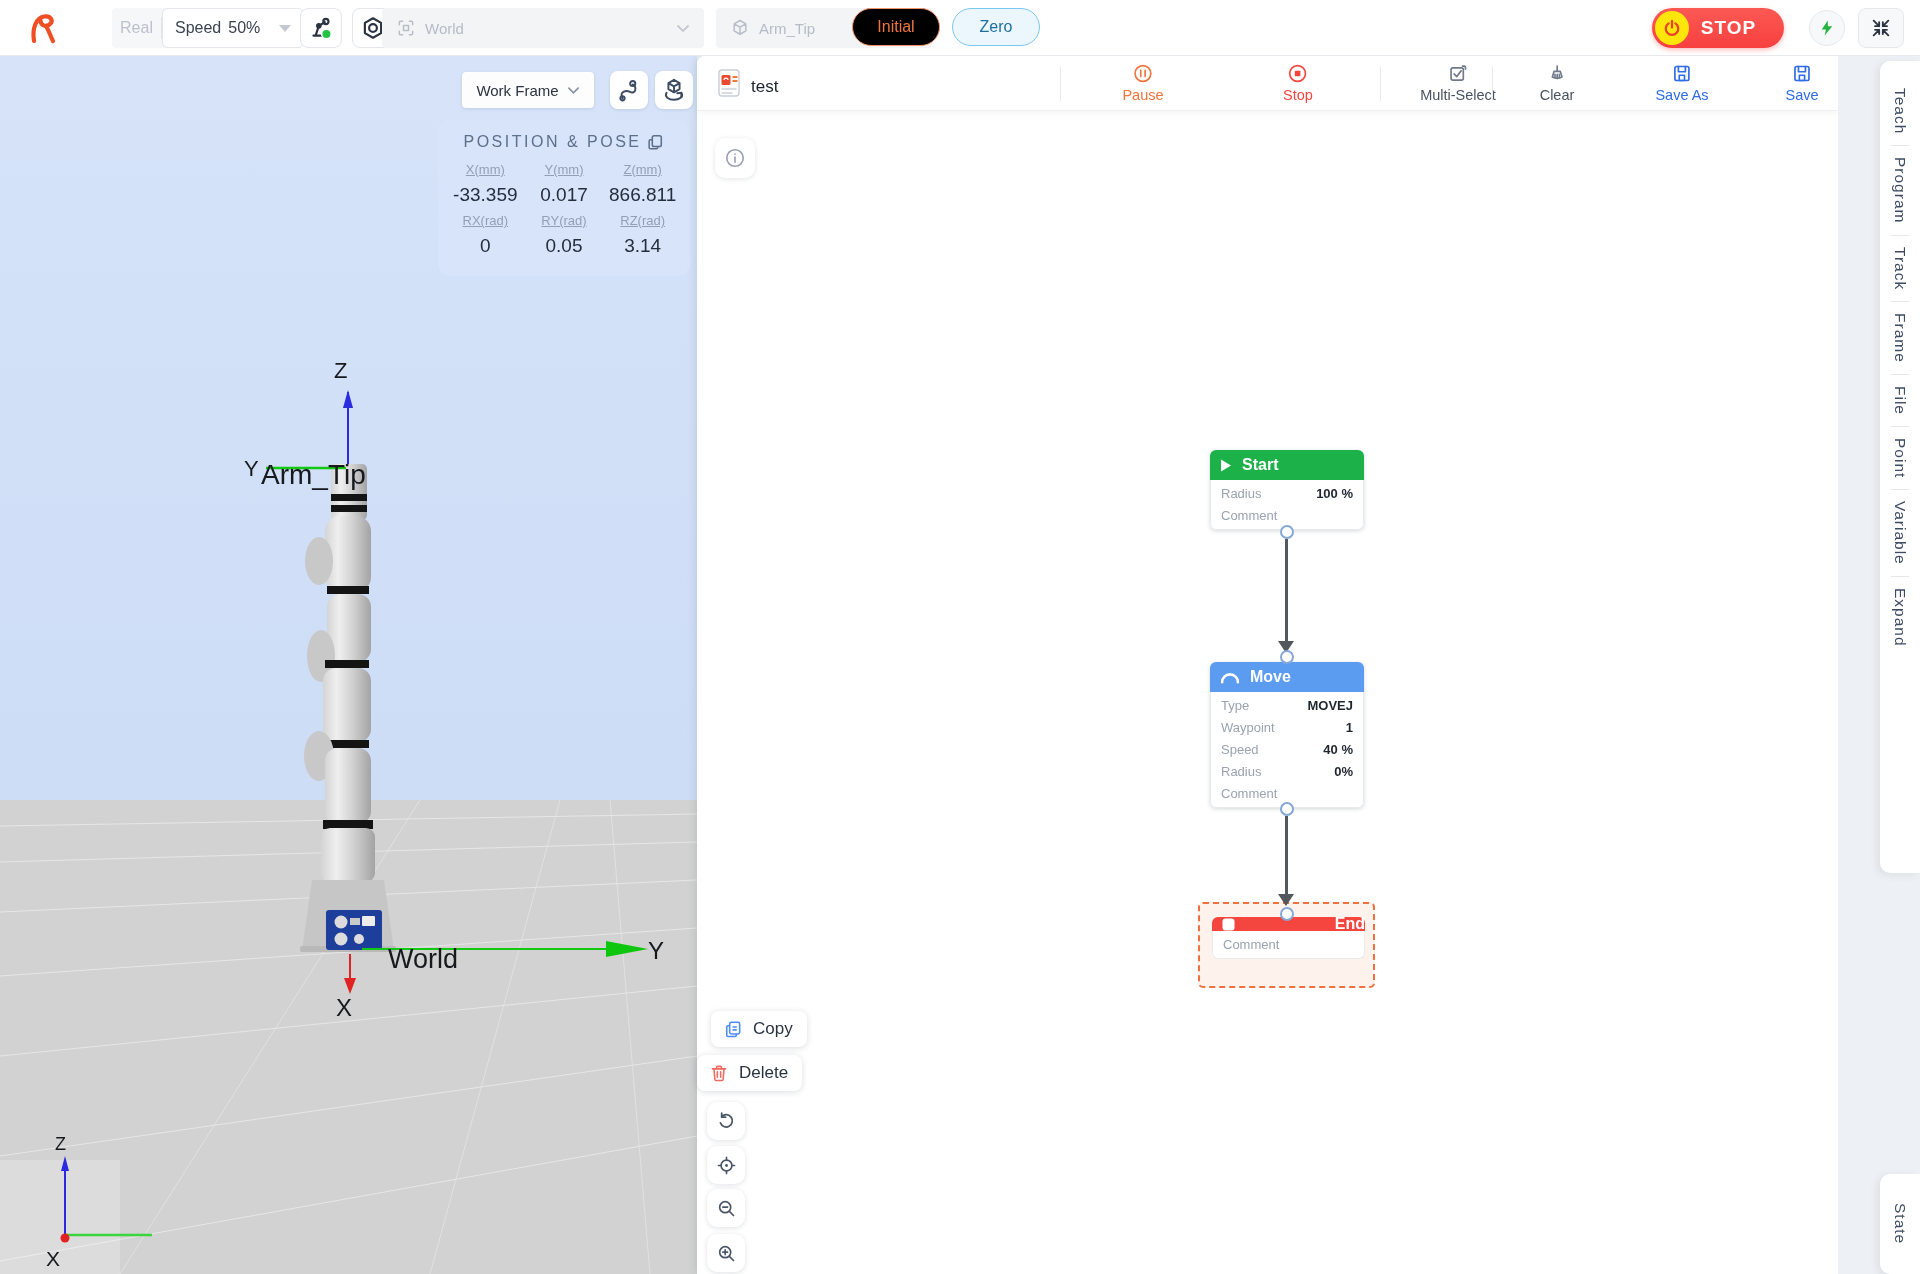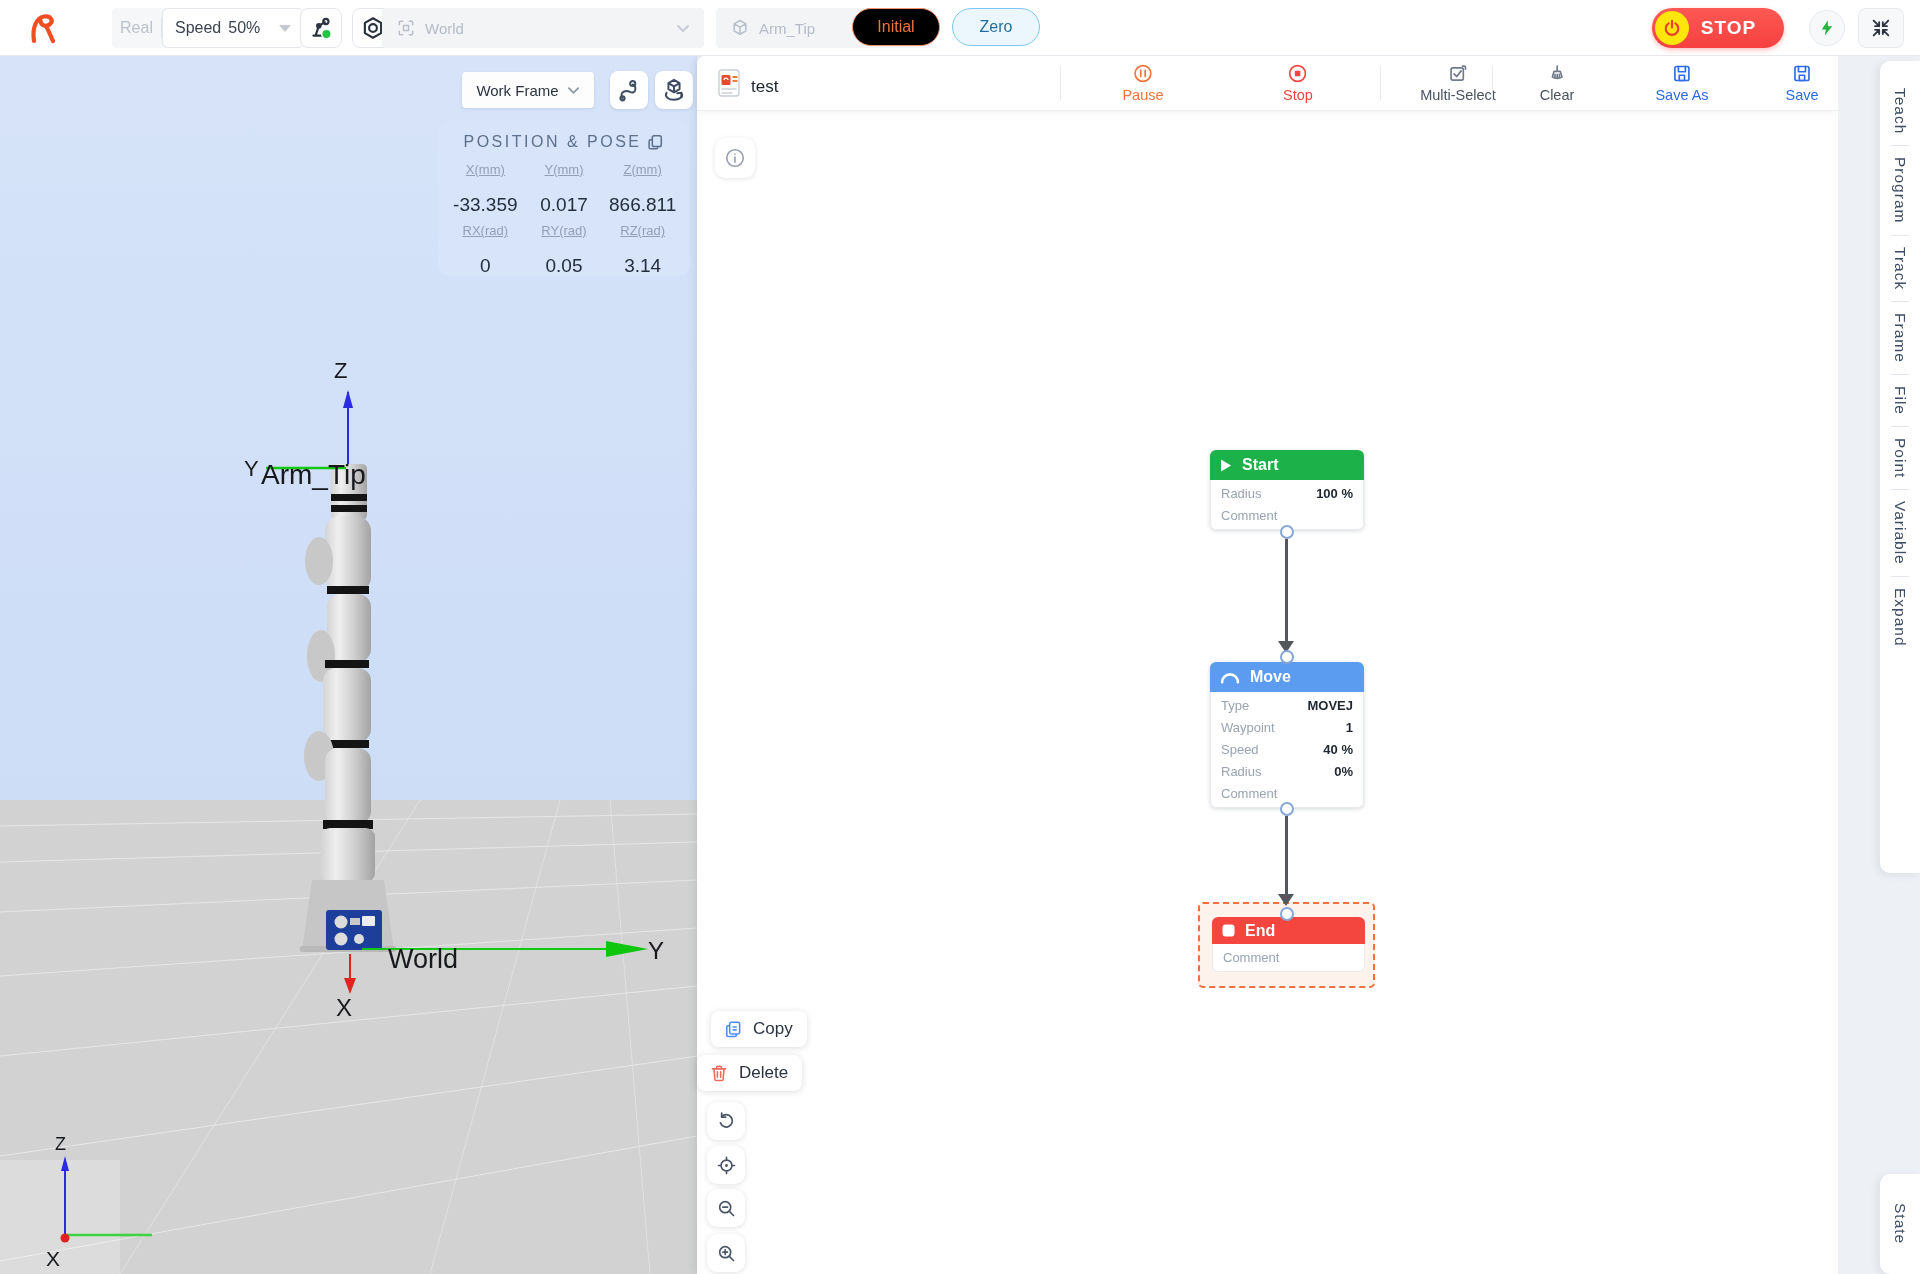--- a/index.html
+++ b/index.html
@@ -37,36 +37,36 @@
   .scene { position:absolute; left:0; top:0; }
   .scene text { font-family:"Liberation Sans", sans-serif; fill:#17191d; }
   .wf-select { left:462px; top:16px; width:132px; height:36px; background:#fdfdfd; border-radius:4px; display:flex; align-items:center; justify-content:center; gap:8px; font-size:15px; color:#2b3340; box-shadow:0 1px 3px rgba(40,60,90,.12); cursor:pointer; }
   .wf-btn { top:15px; width:38px; height:38px; background:#fff; border-radius:8px; display:grid; place-items:center; box-shadow:0 1px 3px rgba(40,60,90,.12); cursor:pointer; }
   .wf-btn1 { left:610px; } .wf-btn2 { left:655px; }
   .pose-panel { left:438px; top:64px; width:252px; height:156px; background:rgba(215,228,250,.93); border-radius:12px; }
   .pose-title-row { display:flex; align-items:center; justify-content:center; gap:5px; margin-top:13px; }
   .pose-title { color:#5d6f8a; font-size:16px; letter-spacing:2.5px; }
   .pose-grid { display:grid; grid-template-columns:repeat(3,1fr); padding:4px 8px 0; text-align:center; }
   .pose-label { font-size:13px; color:#93a0b4; margin-top:7px;text-decoration:underline; }
-  .pose-value { font-size:19px; color:#252e3d; margin-top:17px; }
+  .pose-value { font-size:19px; color:#252e3d; margin-top:7px; }
 
   
   .flow-panel { position:absolute; left:697px; top:56px; width:1141px; height:1218px; background:#fff; border-radius:8px 0 0 0; box-shadow:-2px 0 8px rgba(31,45,61,.10); z-index:10; }
   .flow-header { position:absolute; left:0; top:0; width:100%; height:55px; background:#fff; border-bottom:1px solid #eceef2; border-radius:8px 0 0 0; box-shadow:0 2px 6px rgba(31,45,61,.05); }
   .file-tab { position:absolute; left:20px; top:13px; display:flex; align-items:flex-end; gap:10px; font-size:17px; color:#1c2430; }
   .hdiv { position:absolute; top:10px; width:1px; height:35px; background:#e8eaee; }
   .flow-action { position:absolute; top:7px; transform:translateX(-50%); display:flex; flex-direction:column; align-items:center; gap:3px; font-size:14.5px; cursor:pointer; }
   .act-orange { color:#f0743c; } .act-red { color:#f4453e; } .act-gray { color:#4a5260; } .act-blue { color:#2e6be6; }
   .act-gray svg { color:#717a8a; }
 
   .info-btn { left:18px; top:82px; width:40px; height:40px; border-radius:10px; background:#fff; box-shadow:0 1px 5px rgba(31,45,61,.13); display:grid; place-items:center; cursor:pointer; }
 
   .node { position:absolute; width:154px; border-radius:6px; background:#fff; box-shadow:0 1px 4px rgba(31,45,61,.18); font-size:13px; cursor:pointer; }
   .node-header { height:30px; border-radius:6px 6px 0 0; display:flex; align-items:center; gap:10px; padding-left:10px; color:#fff; font-size:16px; font-weight:700; }
-  .start-h { background:#1db14a; } .move-h { background:#5b9bf0; } .end-h { background:#f4453e; height:27px; }
+  .start-h { background:#1db14a; } .move-h { background:#5b9bf0; } .end-h { background:#f4453e; height:14px;justify-content:space-between; }
   .node-body { border:1px solid #e8eaee; border-top:none; border-radius:0 0 6px 6px; padding:2px 0 3px; background:#fff; }
   .node-row { display:flex; justify-content:space-between; align-items:center; padding:3px 10px; height:22px; }
   .row-label { color:#9aa3b2; } .row-value { color:#1f2630; font-weight:600; }
   .node-start { left:513px; top:394px; } .node-move { left:513px; top:606px; }
   .end-select { left:501px; top:846px; width:177px; height:86px; border:2px dashed #f2703d; background:#fdf2ec; border-radius:5px; }
   .node-end { left:515px; top:861px; width:153px; box-shadow:none; }
   .conn { position:absolute; width:14px; height:14px; border-radius:50%; background:#fff; border:2px solid #84a7d8; z-index:6; cursor:pointer; }
   .flow-line { position:absolute; left:588px; width:3px; background:#53585e; z-index:2; }
   .flow-arrow { position:absolute; left:581px; width:0; height:0; border-left:8px solid transparent; border-right:8px solid transparent; border-top:12px solid #53585e; z-index:2; }
 

